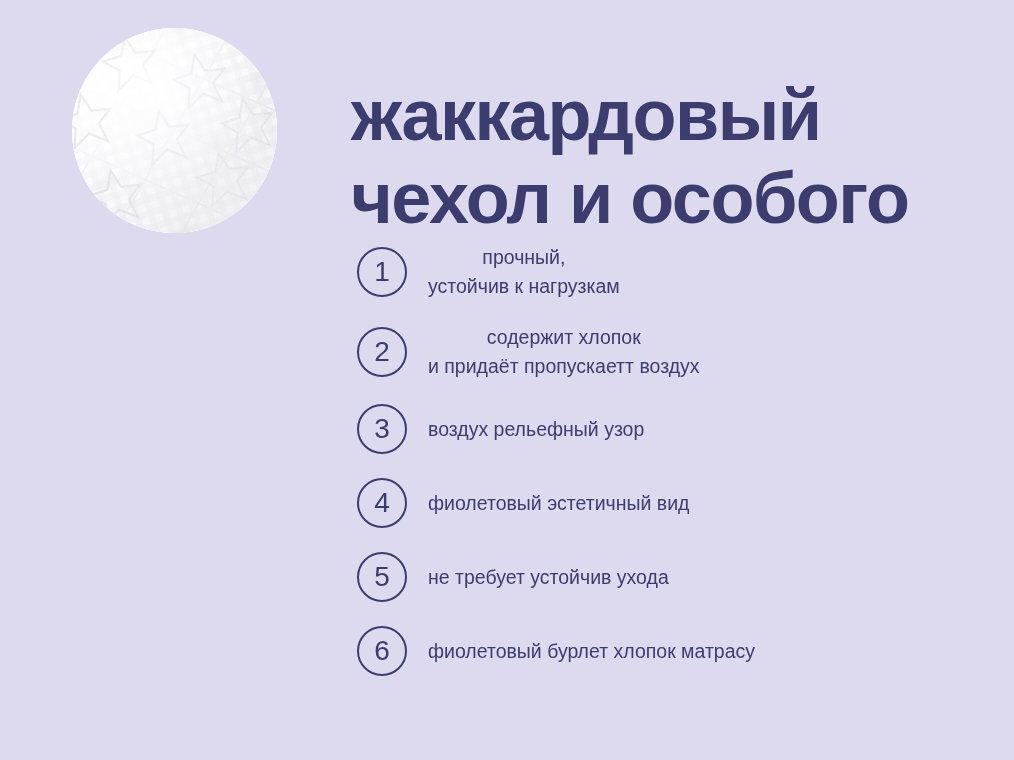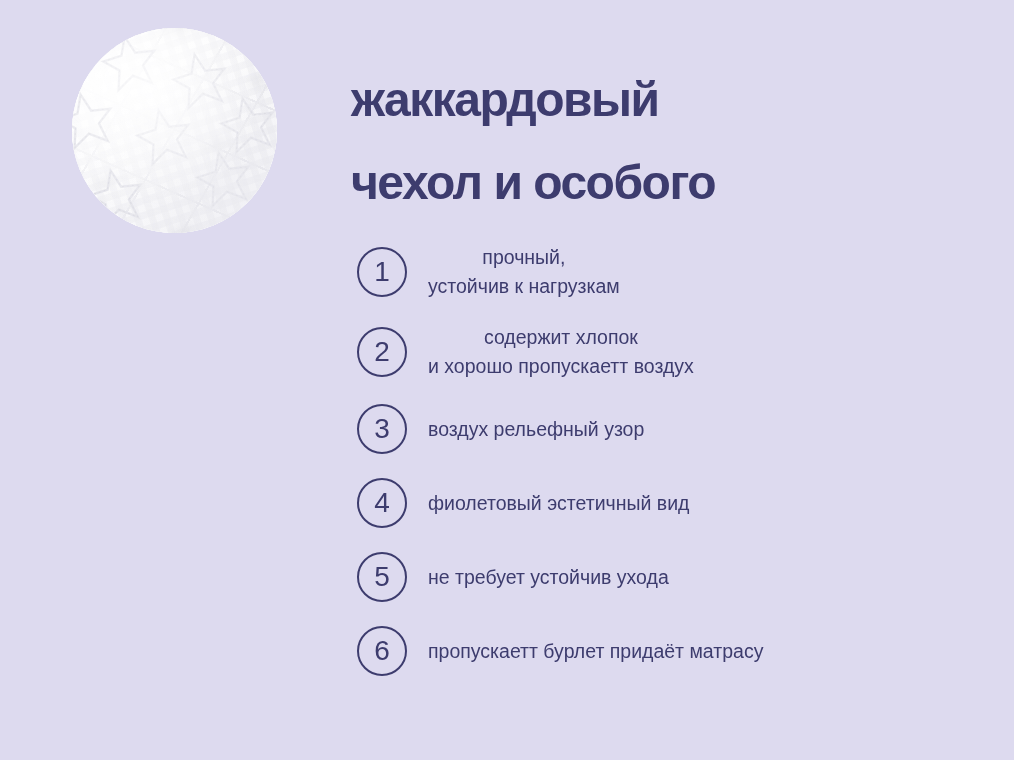--- a/index.html
+++ b/index.html
@@ -80,21 +80,21 @@
 
   
   .title {
     position: absolute;
     left: 351px;
     top: 26px;
     width: 650px;
     color: #3d3c6e;
     font-family: "Liberation Sans", sans-serif;
     font-weight: bold;
-    font-size: 48px;
+    font-size: 72px;
     line-height: 83px;
     letter-spacing: -1.5px;
   }
   .title-line {
     display: block;
     white-space: nowrap;
   }
 
   
   .features {
@@ -173,37 +173,37 @@
 
     <div class="feature-row two-line">
       <div class="num-circle">1</div>
       <div class="feature-text">прочный,
 устойчив к нагрузкам</div>
     </div>
 
     <div class="feature-row two-line">
       <div class="num-circle">2</div>
       <div class="feature-text">содержит хлопок
-и хорошо пропускаетт воздух</div>
+и придаёт пропускаетт воздух</div>
     </div>
 
     <div class="feature-row">
       <div class="num-circle">3</div>
       <div class="feature-text">воздух рельефный узор</div>
     </div>
 
     <div class="feature-row">
       <div class="num-circle">4</div>
       <div class="feature-text">фиолетовый эстетичный вид</div>
     </div>
 
     <div class="feature-row">
       <div class="num-circle">5</div>
       <div class="feature-text">не требует устойчив ухода</div>
     </div>
 
     <div class="feature-row">
       <div class="num-circle">6</div>
-      <div class="feature-text">пропускаетт бурлет придаёт матрасу</div>
+      <div class="feature-text">фиолетовый бурлет хлопок матрасу</div>
     </div>
 
   </div>
 </div>
 
 </body></html>

